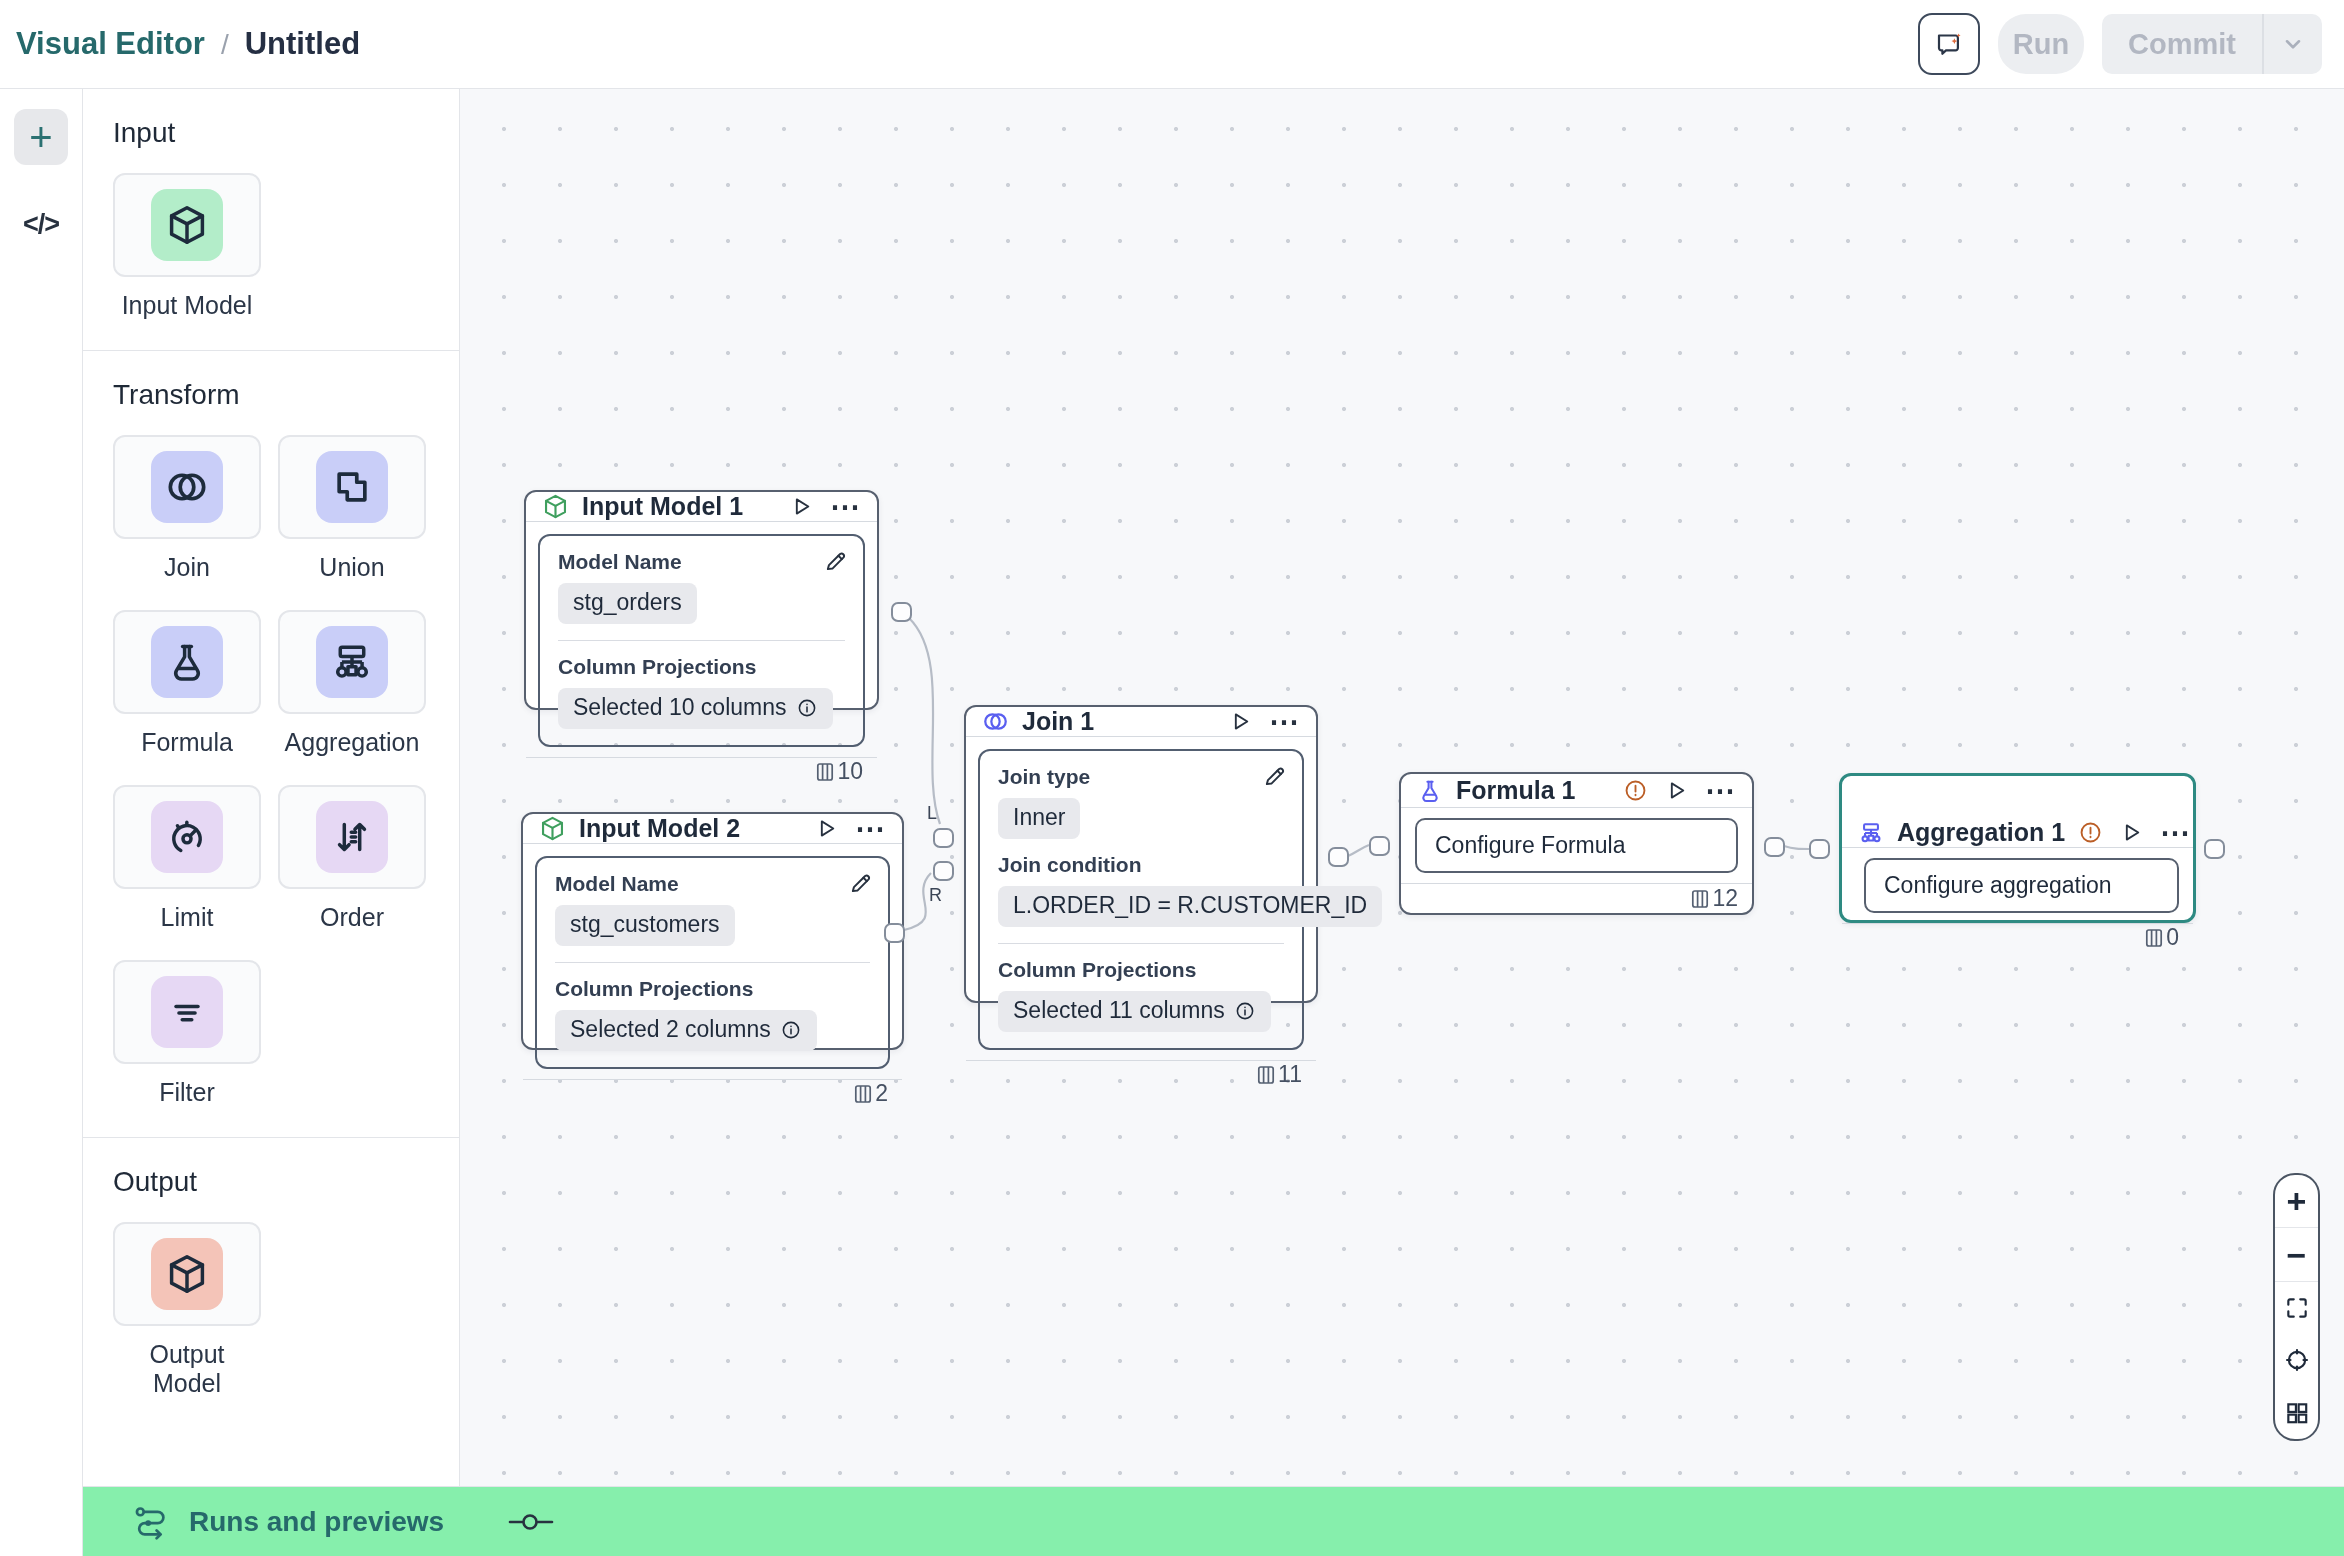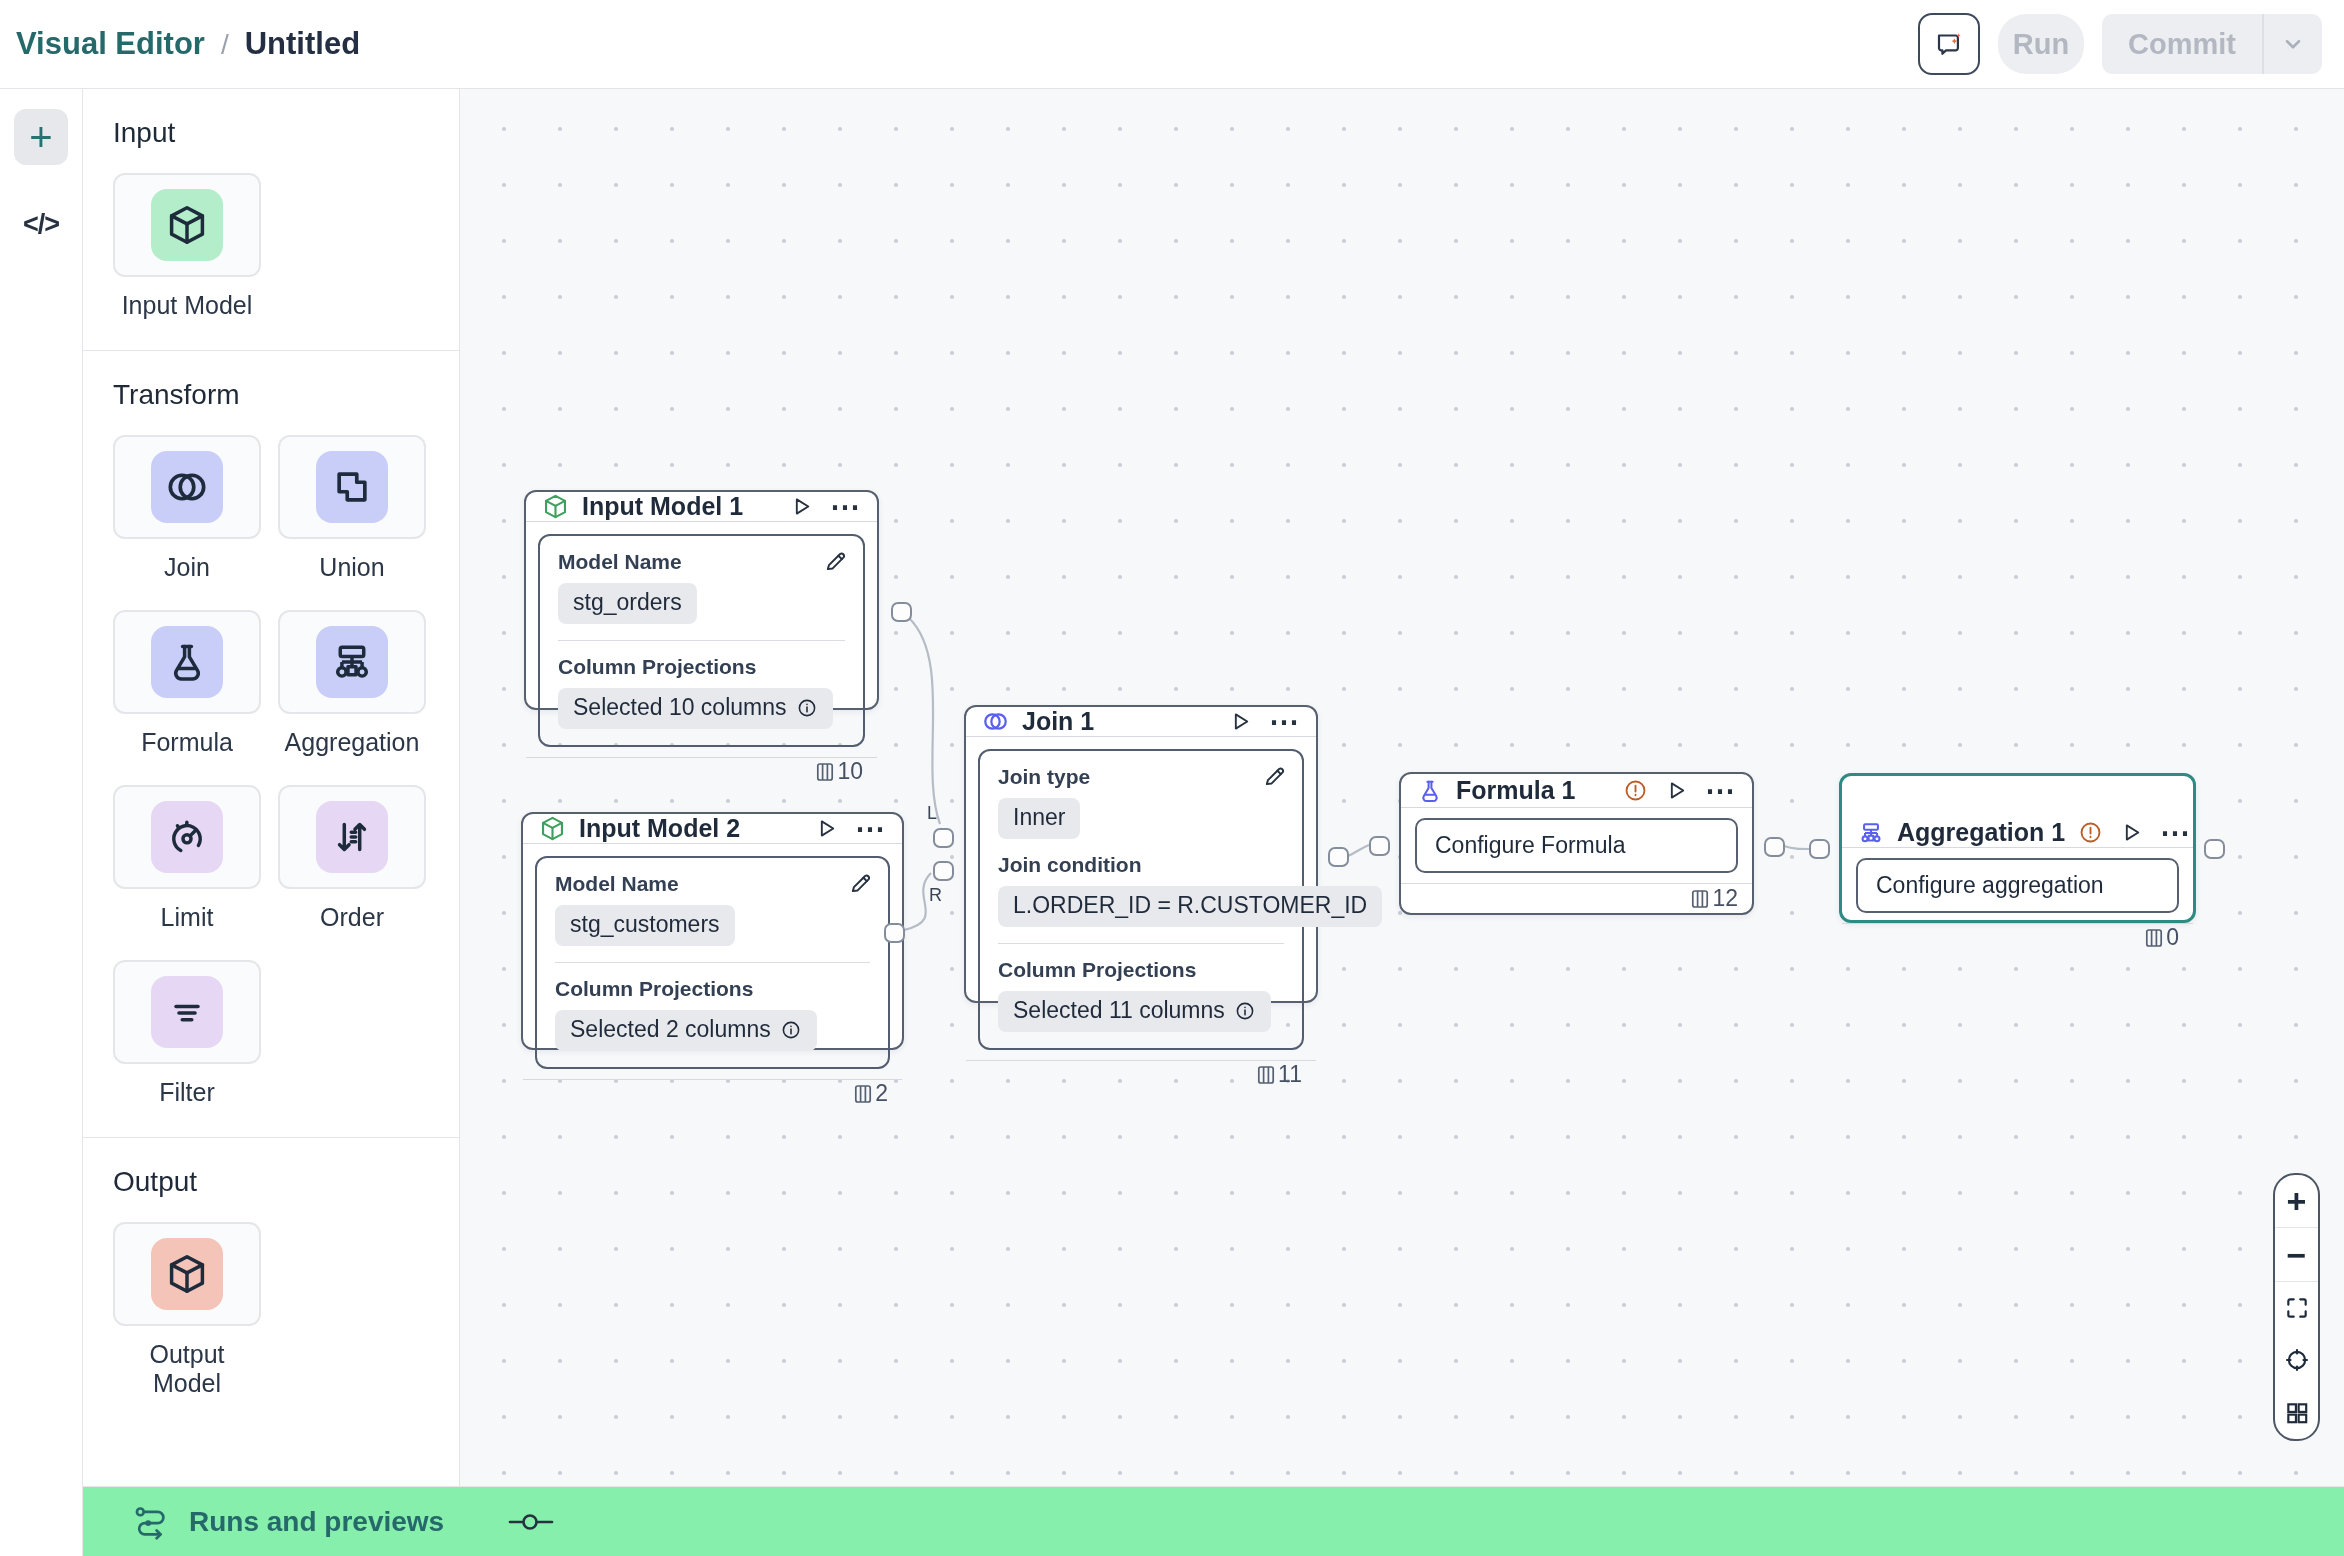--- a/index.html
+++ b/index.html
@@ -563,21 +563,21 @@
                     </svg>
                   </span>
                 <span>
                     <svg width="25" height="25" viewBox="0 0 24 24" stroke="#27313f">
                       <use href="#ic-play"></use>
                     </svg>
                   </span>
                 <span class="ellipsis">⋯</span>
               </div>
             </div>
-            <div class="node-body slim" style="display:flex; align-items:center;">
+            <div class="node-body slim" style="display:flex; align-items:center;margin-left:8px;">
               <div class="action-box" style="width:100%;">Configure aggregation</div>
             </div>
             <div class="node-footer" style="height:36px;">
               <span>
                   <svg width="24" height="24" viewBox="0 0 24 24" stroke="#556072">
                     <use href="#ic-columns"></use>
                   </svg>
                 </span>
               <span class="col-count">0</span>
             </div>

